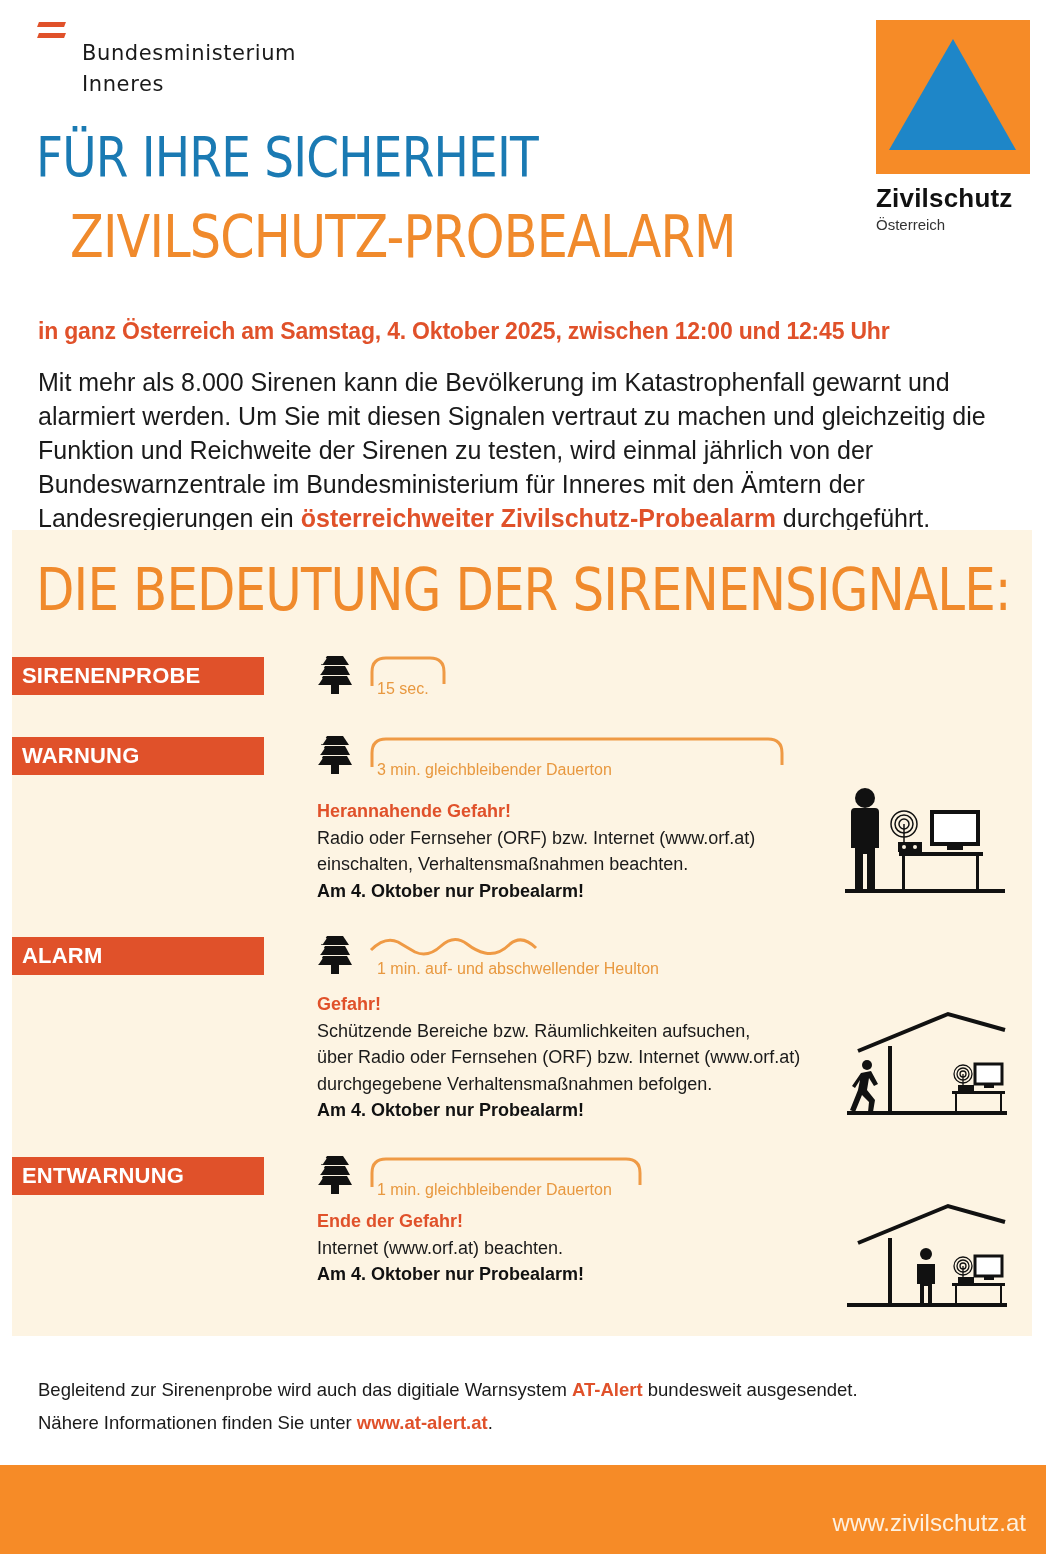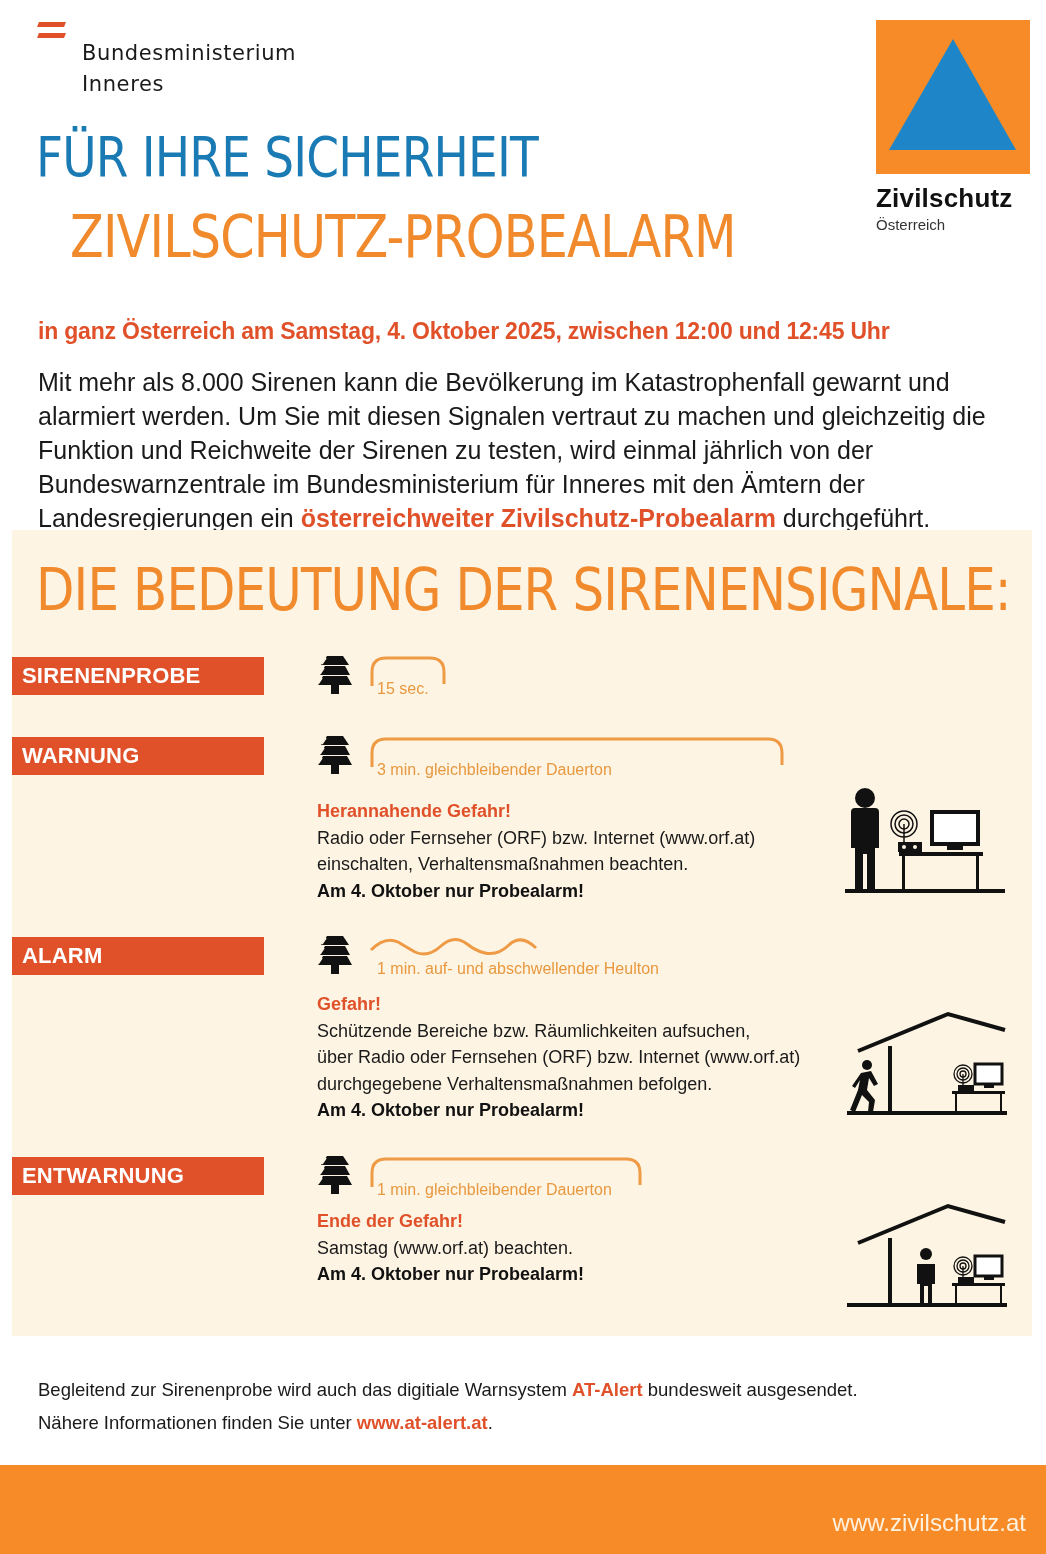--- a/index.html
+++ b/index.html
@@ -177,21 +177,21 @@
 <div class="sig-label" style="top:1157px">ENTWARNUNG</div>
 <svg class="siren-icon" style="left:318px; top:1156px" viewBox="0 0 34 38">
     <use href="#siren"></use>
   </svg>
 <svg class="wave" style="left:368px; top:1155px" width="278" height="34">
   <path d="M4,32 L4,18 Q4,4 18,4 L258,4 Q272,4 272,18 L272,30" fill="none" stroke="#ef9a45" stroke-width="3"></path>
 </svg>
 <div class="wave-caption" style="left:377px; top:1181px">1 min. gleichbleibender Dauerton</div>
 <div class="desc" style="top:1208px">
   <div class="head">Ende der Gefahr!</div>
-  <div>Samstag (www.orf.at) beachten.</div>
+  <div>Internet (www.orf.at) beachten.</div>
   <div class="note">Am 4. Oktober nur Probealarm!</div>
 </div>
 <svg class="illus" style="left:845px; top:1200px" width="165" height="110" viewBox="0 0 165 110">
   <polyline points="13,43 103,6 160,22" fill="none" stroke="#111" stroke-width="4"></polyline>
   <rect x="43" y="38" width="4" height="66" fill="#111"></rect>
   <circle cx="81" cy="54" r="6" fill="#111"></circle>
   <path d="M72,64 L90,64 L90,84 L87,84 L87,104 L83,104 L83,86 L79,86 L79,104 L75,104 L75,84 L72,84 Z" fill="#111"></path>
   <circle cx="118" cy="66" r="9" fill="none" stroke="#111" stroke-width="1.3"></circle>
   <circle cx="118" cy="66" r="6" fill="none" stroke="#111" stroke-width="1.3"></circle>
   <circle cx="118" cy="66" r="3" fill="none" stroke="#111" stroke-width="1.3"></circle>

